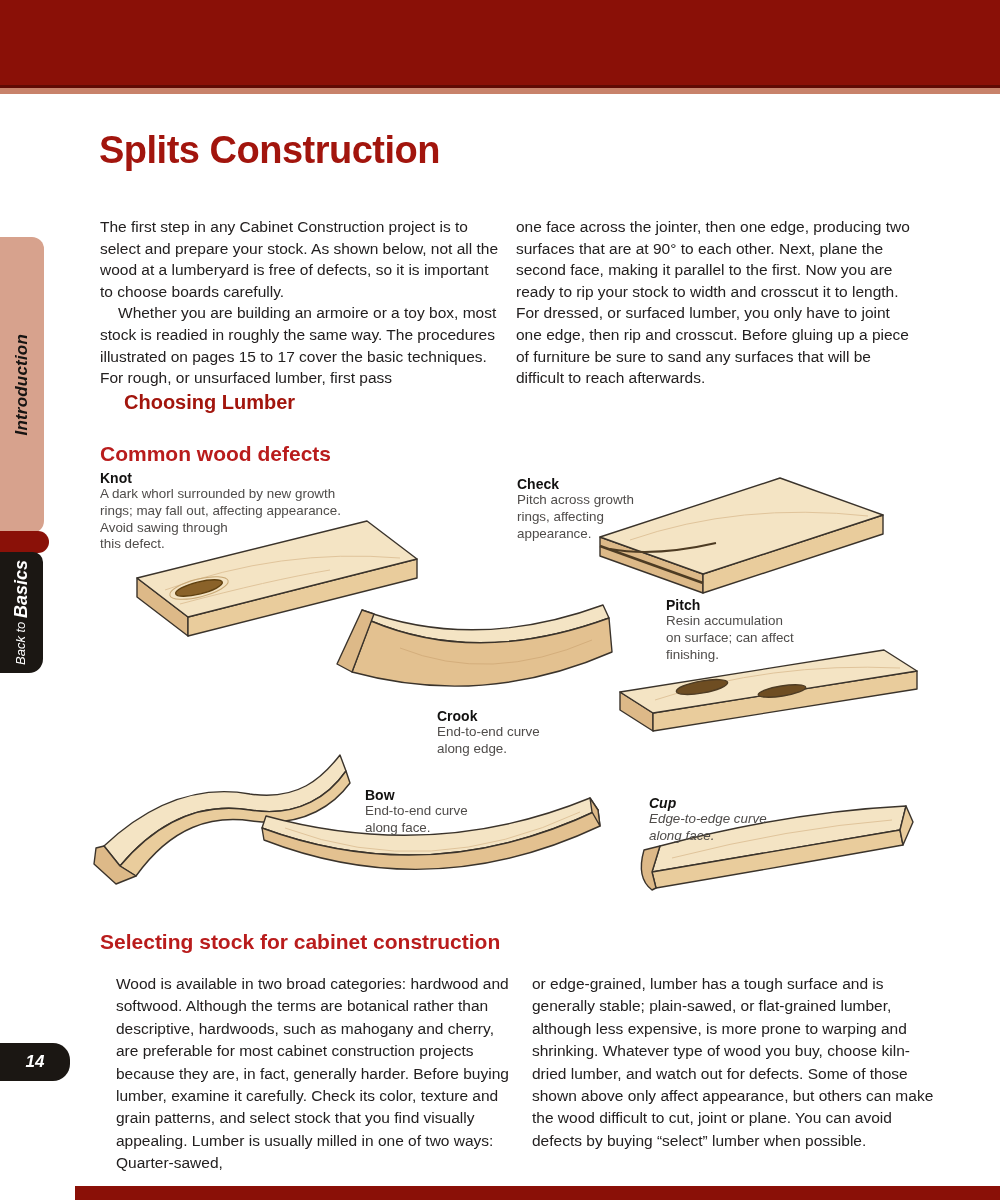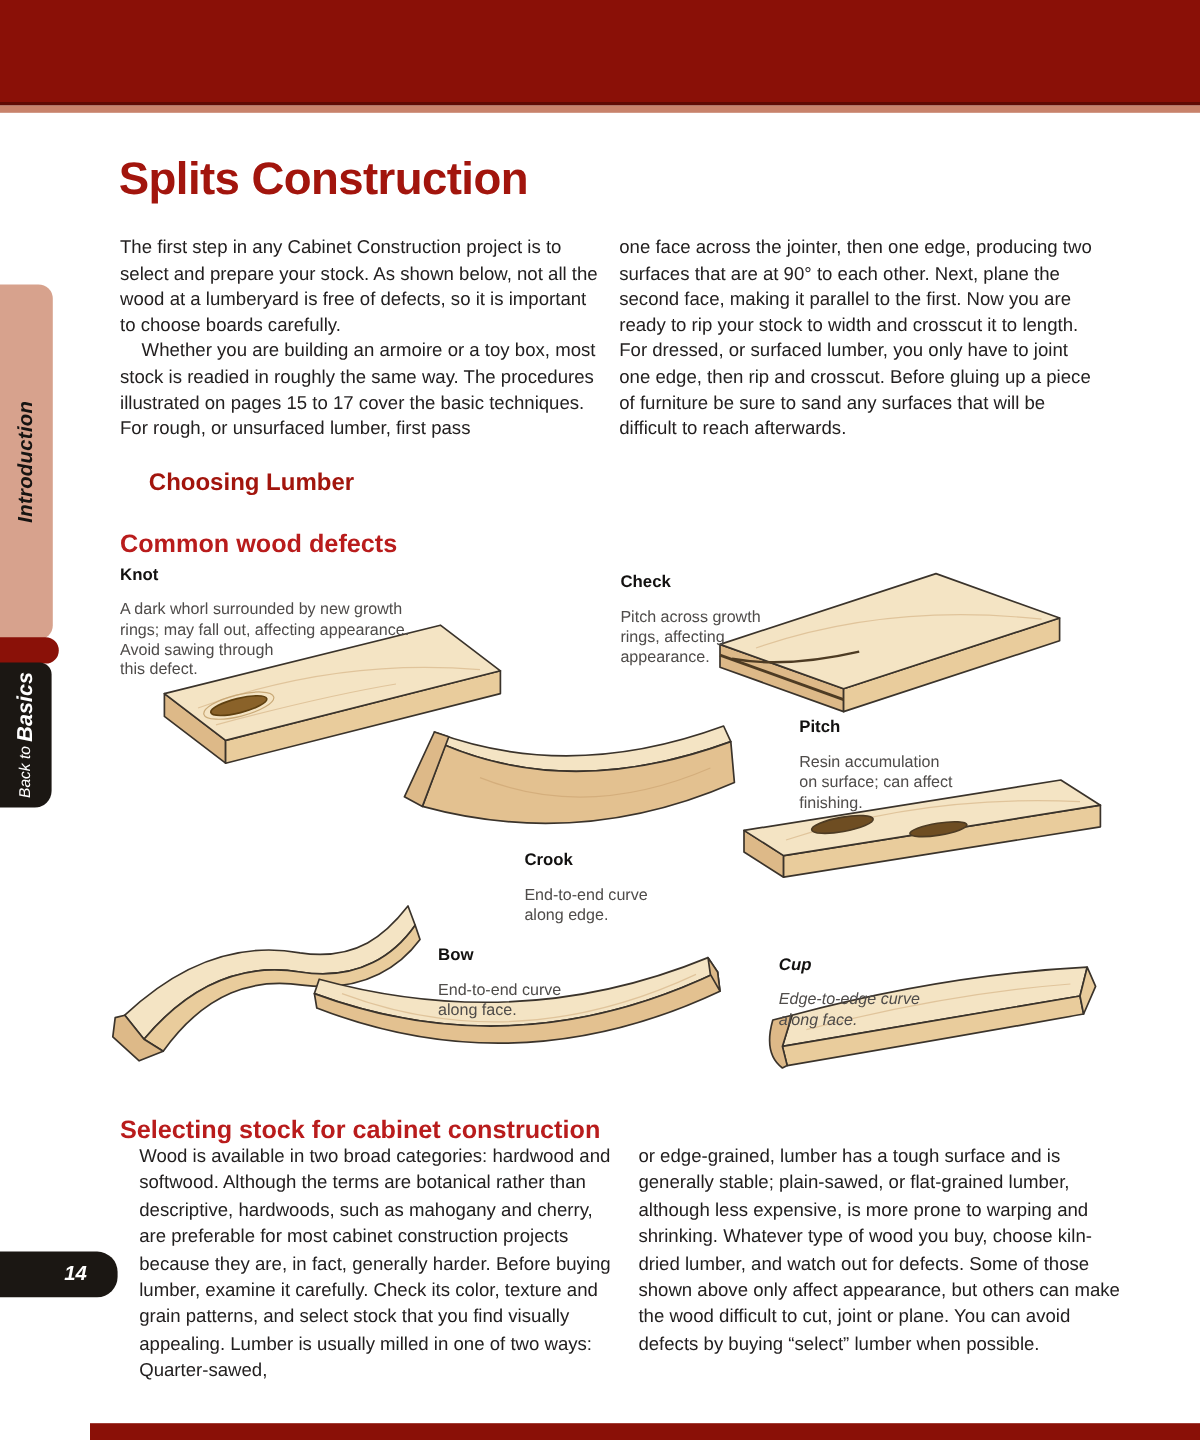--- a/index.html
+++ b/index.html
@@ -19,44 +19,44 @@
              border-radius:0 12px 12px 0;display:flex;align-items:center;justify-content:center;}
   .tab-stub{position:absolute;left:0;top:531px;width:49px;height:22px;background:#8A1108;
             border-radius:0 11px 11px 0;}
   .tab-basics{position:absolute;left:0;top:552px;width:43px;height:121px;background:#1B1713;
               border-radius:0 10px 14px 0;display:flex;align-items:center;justify-content:center;}
   .vtext{writing-mode:vertical-rl;transform:rotate(180deg);white-space:nowrap;}
   .intro-label{font-style:italic;font-weight:600;font-size:17px;color:#161412;letter-spacing:.2px;}
   .backto{font-style:italic;font-weight:400;font-size:13px;color:#ffffff;}
   .basics{font-style:italic;font-weight:700;font-size:18px;color:#ffffff;}
   .page-tab{position:absolute;left:0;top:1043px;width:70px;height:38px;background:#1B1713;
-            border-radius:0 17px 17px 0;display:flex;align-items:center;justify-content:center;padding-left:28px;}
+            border-radius:0 17px 17px 0;display:flex;align-items:center;justify-content:center;}
   .page-num{font-style:italic;font-size:17px;color:#ffffff;font-weight:600;}
 
   
   .title{position:absolute;left:99px;top:131px;font-size:38px;font-weight:700;color:#A2150D;
          letter-spacing:-0.5px;line-height:1;}
   .h2{position:absolute;left:100px;top:391px;font-size:20px;font-weight:700;color:#A2150D;margin-left:24px;}
   .h3{font-size:21px;font-weight:700;color:#b91c1c;}
   .h3.common{position:absolute;left:100px;top:442px;}
   .h3.selecting{position:absolute;left:100px;top:930px;}
 
   
   .cols{position:absolute;display:flex;gap:14px;}
-  .cols .col{width:402px;}
+  .cols .col{width:402px;margin-top:20px;}
   .intro-cols{left:100px;top:196px;}
   .intro-cols p, .bottom-cols p{margin:0;font-size:15.5px;line-height:21.6px;color:#232020;}
   .intro-cols p.indent{text-indent:18px;}
   .bottom-cols{left:116px;top:953px;}
   .bottom-cols p{line-height:22.4px;}
 
   
   .defect{position:absolute;}
   .defect .dname{font-size:14px;font-weight:700;color:#121110;}
-  .defect .ddesc{font-size:13.4px;line-height:16.8px;color:#4f4c4a;white-space:pre-line;margin-top:14px;}
+  .defect .ddesc{font-size:13.4px;line-height:16.8px;color:#4f4c4a;white-space:pre-line;margin-top:0;}
   .d-knot{left:100px;top:470px;}
   .d-check{left:517px;top:476px;}
   .d-pitch{left:666px;top:597px;}
   .d-twist{left:100px;top:697px;}
   .d-crook{left:437px;top:708px;}
   .d-bow{left:365px;top:787px;}
   .d-cup{left:649px;top:795px;font-style:italic;}
 
   .diagram{position:absolute;left:0;top:0;width:1000px;height:1200px;pointer-events:none;}
 </style>

